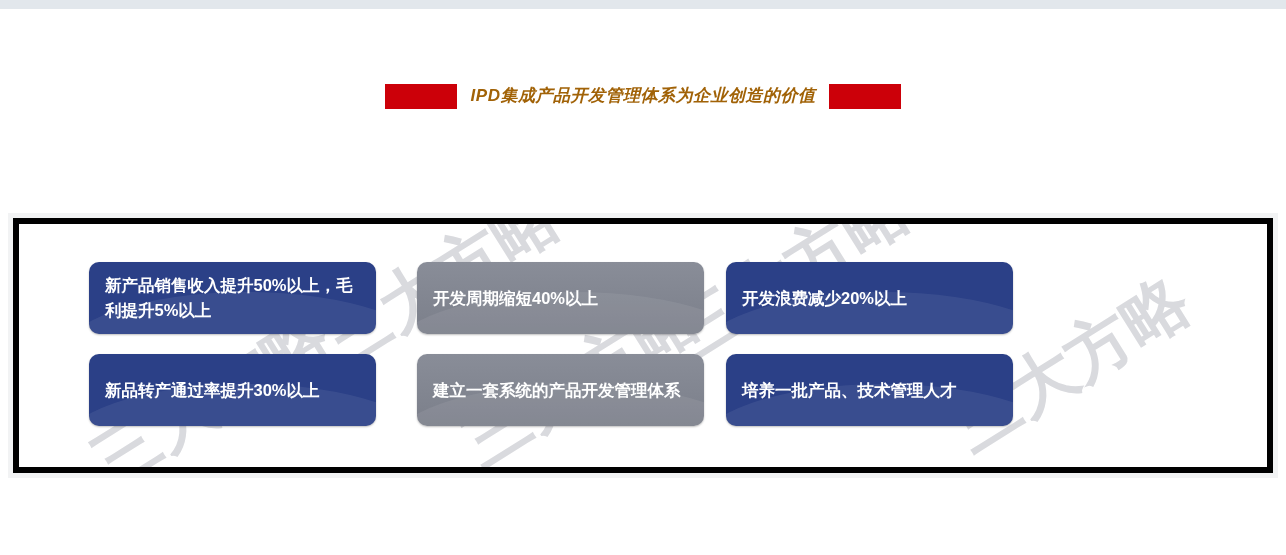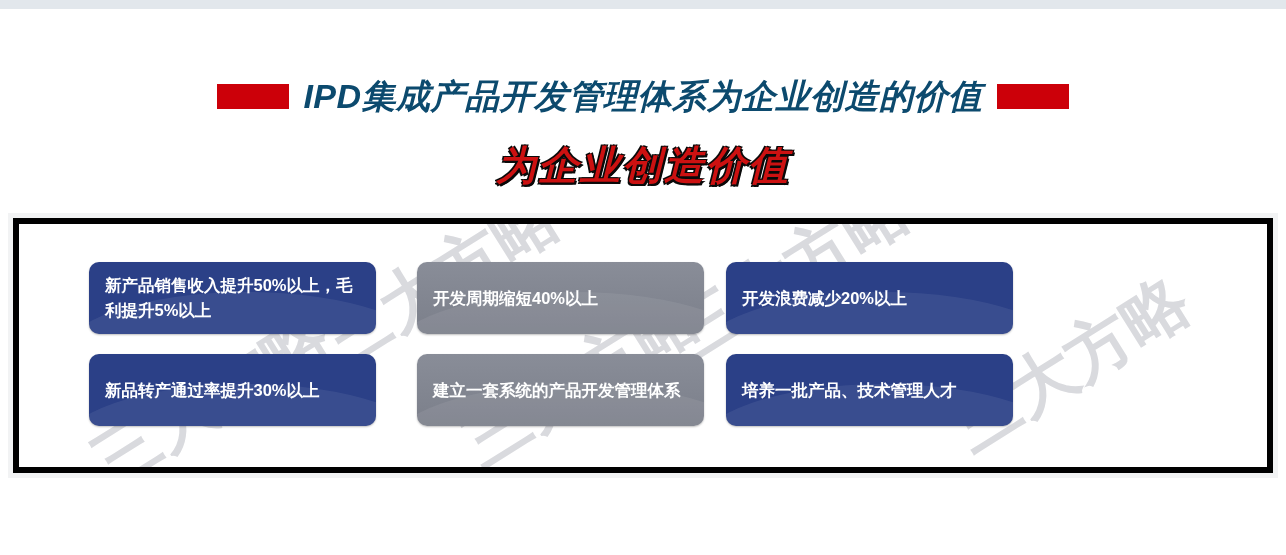--- a/index.html
+++ b/index.html
@@ -37,24 +37,24 @@
   }
   .red-bar {
     width: 72px;
     height: 25px;
     background: #cc0009;
     flex: 0 0 auto;
   }
   .red-bar.left { margin-right: 14px; }
   .red-bar.right { margin-left: 14px; }
   .main-title {
-    font-size: 34px;
+    font-size: 17px;
     font-weight: bold;
     font-style: italic;
-    color: #0c4a6e;
+    color: #a16207;
     letter-spacing: 0.5px;
     white-space: nowrap;
     line-height: 32px;
   }
 
   
   .headline-wrap {
     position: absolute;
     left: 0; top: 140px;
     width: 1286px;
@@ -161,23 +161,20 @@
 <div class="page">
 
   <div class="top-strip"></div>
 
   <div class="title-row">
     <div class="red-bar left"></div>
     <div class="main-title">IPD集成产品开发管理体系为企业创造的价值</div>
     <div class="red-bar right"></div>
   </div>
 
-  <div class="headline-wrap">
-    <div class="headline">为企业创造价值</div>
-  </div>
 
   <div class="panel-outer">
     <div class="panel-border">
 
       <div class="wm wm1">三大方略</div>
       <div class="wm wm2">三大方略</div>
       <div class="wm wm3">三大方略</div>
       <div class="wm wm4">三大方略</div>
       <div class="wm wm5">三大方略</div>
 

